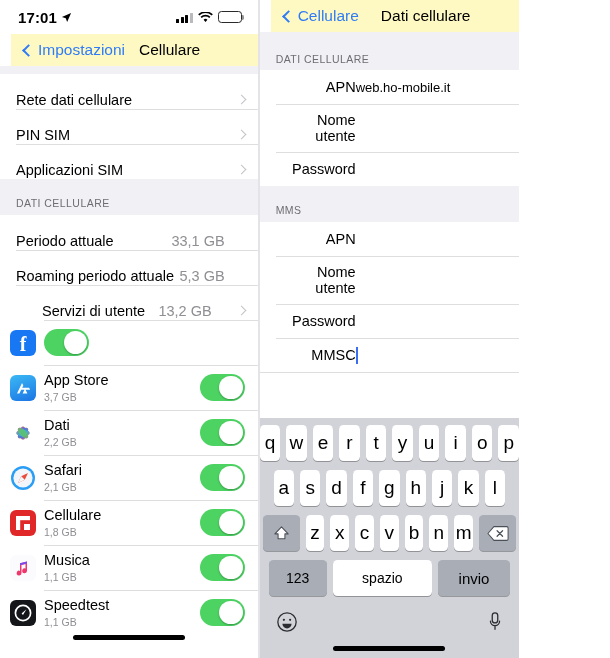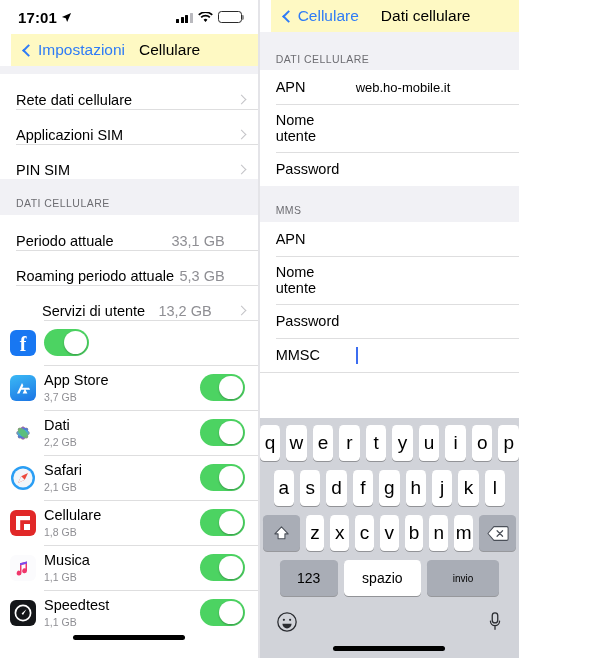--- a/index.html
+++ b/index.html
@@ -77,21 +77,21 @@
   .apptext { flex: 1; display: flex; flex-direction: column; justify-content: center; }
   .appname { font-size: 14.5px; color: #000; line-height: 1.15; }
   .appsize { font-size: 10.5px; color: #8e8e93; margin-top: 2px; }
 
   
   .toggle { width: 45px; height: 27px; border-radius: 14px; background: #4cd362; position: relative; flex: none; }
   .toggle .knob { position: absolute; top: 1.8px; right: 1.8px; width: 23.4px; height: 23.4px;
     border-radius: 50%; background: #fff; box-shadow: 0 1px 2px rgba(0,0,0,.28); }
 
   
-  .field { display: flex; align-items: center; min-height: 34px; padding: 8px 16px; position: relative; background:#fff; }
+  .field { display: flex; align-items: center; min-height: 34px; padding: 8px 16px; position: relative; background:#fff;text-align:right; }
   .field + .field::before { content:""; position:absolute; left:16px; right:0; top:0; height:1px; background:#dededf; }
   .field-label { font-size: 14.5px; color: #000; width: 80px; flex: none; }
   .field-value { font-size: 13px; color: #000; }
   .caret { width: 2px; height: 17px; background: #3c6df0; display: inline-block; }
 
   .sec-divider { height: 1px; background: #dededf; }
 
   
   .keyboard {
     position: absolute; left: 0; right: 0; bottom: 0; height: 240px;
@@ -101,24 +101,24 @@
   .krow.r2 { padding: 0 14px; }
   .key {
     background: #fff; border-radius: 4.5px; box-shadow: 0 1px 0 rgba(0,0,0,.30);
     font-size: 19px; color: #000; display:flex; align-items:center; justify-content:center;
     height: 36px; flex: 1; font-weight: 400;
   }
   .krow.r1 .key { width: 25px; }
   .krow.r3 { padding: 0 3px; gap: 6px; }
   .kspecial { background: #a9adb6; box-shadow: 0 1px 0 rgba(0,0,0,.28); }
   .kshift, .kdel { flex: 0 0 37px; }
-  .krow.r4 { padding: 0 20px; gap: 6px; margin-top: 2px; }
+  .krow.r4 { padding: 0 9px; gap: 6px; margin-top: 2px; }
   .k123 { flex: 0 0 58px; font-size: 14px; }
   .kspace { flex: 1; font-size: 14px; }
-  .kinvio { flex: 0 0 72px; font-size: 10px; background: #a9adb6; box-shadow:0 1px 0 rgba(0,0,0,.28); }
+  .kinvio { flex: 0 0 72px; font-size: 15px; background: #a9adb6; box-shadow:0 1px 0 rgba(0,0,0,.28); }
   .kbottom { display:flex; align-items:center; justify-content: space-between; padding: 6px 16px 0 16px; }
   .home-ind { position:absolute; left:50%; transform:translateX(-50%); bottom: 7px; width: 112px; height: 5px;
     background:#000; border-radius: 3px; }
   .home-ind.left-ind { bottom: 18px; }
   svg { display:block; }
 </style>
 </head>
 <body>
 
 <div class="screens">
@@ -159,25 +159,25 @@
     </div>
 
     <div class="gap thin"></div>
 
     <div class="group">
       <div class="row">
         <span class="row-label">Rete dati cellulare</span>
         <span class="chev"></span>
       </div>
       <div class="row">
+        <span class="row-label">PIN SIM</span>
+        <span class="chev"></span>
+      </div>
+      <div class="row">
         <span class="row-label">Applicazioni SIM</span>
-        <span class="chev"></span>
-      </div>
-      <div class="row">
-        <span class="row-label">PIN SIM</span>
         <span class="chev"></span>
       </div>
     </div>
 
     <div class="sec-head tall">DATI CELLULARE</div>
 
     <div class="group">
       <div class="row">
         <span class="row-label">Periodo attuale</span>
         <span class="row-value">33,1 GB</span>

